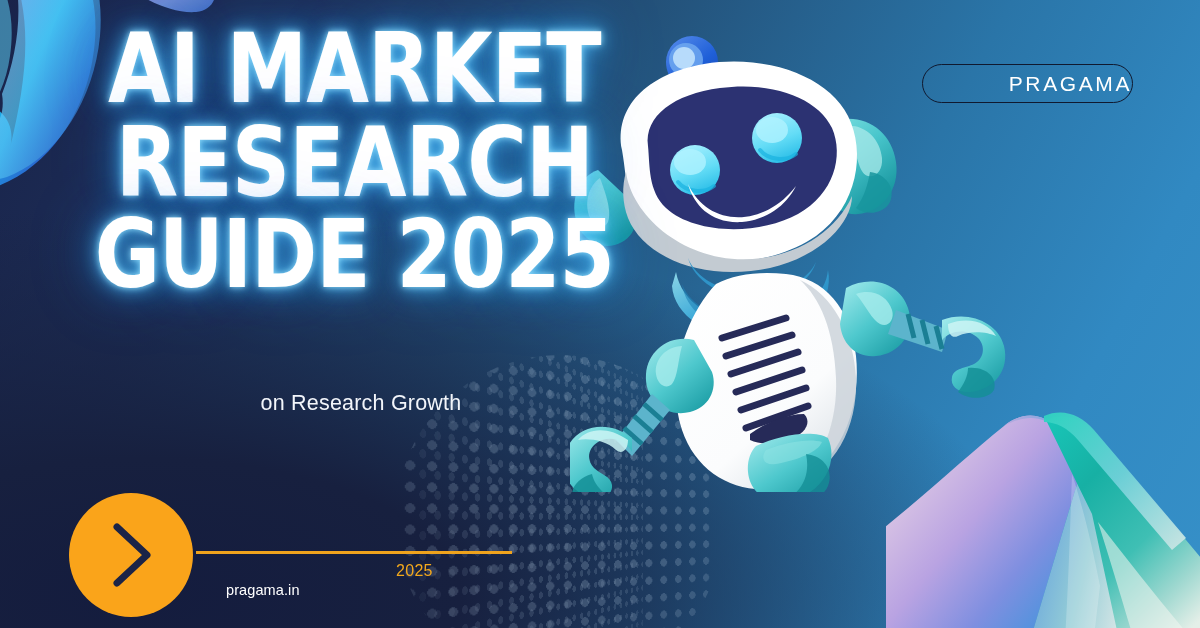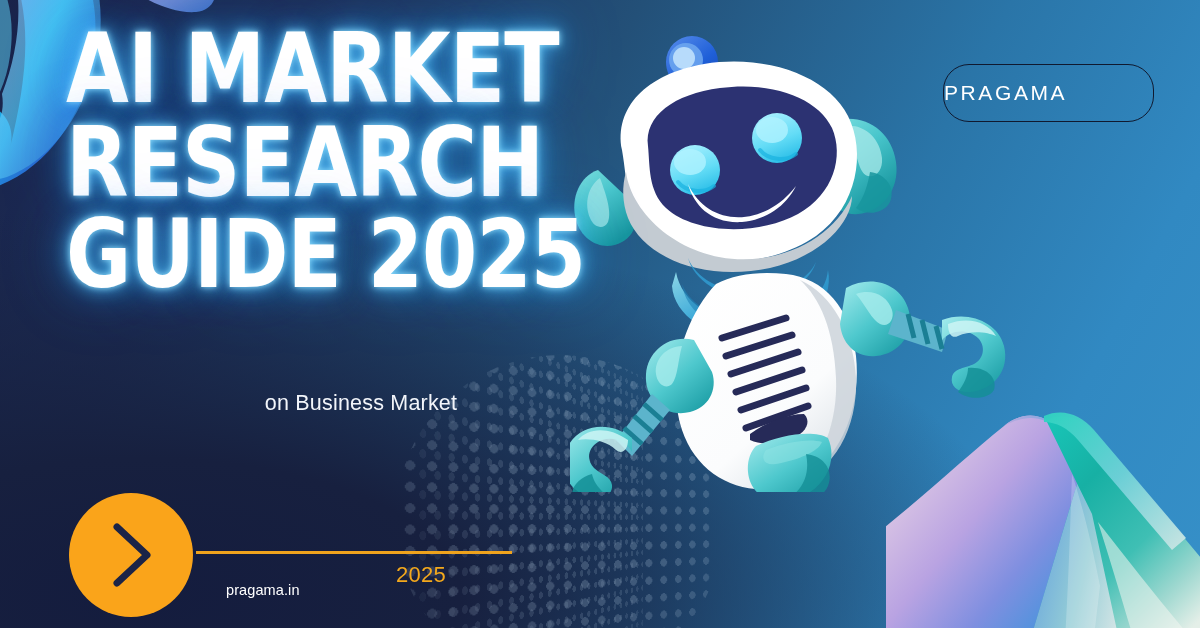--- a/index.html
+++ b/index.html
@@ -39,20 +39,21 @@
   
   .ribbon{position:absolute;left:-46px;top:-60px;width:270px;height:300px;}
 
   
   .cube{position:absolute;right:-16px;bottom:-26px;width:330px;height:300px;}
 
   
   .headline{
     position:absolute;left:66px;top:22px;width:620px;
     z-index:6;
+    text-align:center;
   }
   .hl-line{
     color:#ffffff;
     font-family:"Liberation Sans Narrow","DejaVu Sans Condensed","Liberation Sans", sans-serif;
     font-weight:700;
     font-size:97px;
     line-height:.965;
     letter-spacing:-1px;
     transform:scaleX(.93);
     transform-origin:left center;
@@ -93,28 +94,28 @@
   .frule{
     position:absolute;left:196px;top:551px;width:316px;height:3px;
     background:#EFA31D;z-index:5;
   }
   .fsite{
     position:absolute;left:226px;top:562px;
     color:#ffffff;font-size:14.5px;letter-spacing:.1px;z-index:6;margin-top:20px;
   }
   .fyear{
     position:absolute;left:396px;top:562px;
-    color:#F3A81C;font-size:22px;font-weight:400;letter-spacing:.3px;z-index:6;
+    color:#F3A81C;font-size:16px;font-weight:400;letter-spacing:.3px;z-index:6;
   }
 
   
   .badge{
-    position:absolute;left:943px;top:64px;width:211px;height:58px;
+    position:absolute;left:922px;top:64px;width:211px;height:39px;
     border:1.6px solid #10192f;border-radius:26px;
-    display:flex;align-items:center;justify-content:flex-start;
+    display:flex;align-items:center;justify-content:flex-end;
     z-index:6;
   }
   .badge span{
     color:#ffffff;font-size:21px;letter-spacing:2.6px;font-weight:400;
   }
 
   
   .robot{position:absolute;left:570px;top:22px;width:470px;height:470px;z-index:4;}
 </style>
 </head>
@@ -324,21 +325,21 @@
     </svg>
   </div>
 
   <div class="headline">
     <div class="hl-line l1">AI MARKET</div>
     <div class="hl-line l2">RESEARCH</div>
     <div class="hl-line l3">GUIDE 2025</div>
   </div>
 
   <div class="subtitle">
-    <div class="sub-line">on Business Market</div>
+    <div class="sub-line">on Research Growth</div>
   </div>
 
   <div class="badge">
     <span>PRAGAMA</span>
   </div>
 
   <div class="fbtn">
     <span>
       <svg width="52" height="68" viewBox="0 0 52 68">
         <path d="M12 6 L 42 34 L 12 62" fill="none" stroke="#1b2447" stroke-width="7" stroke-linecap="round" stroke-linejoin="round"></path>

